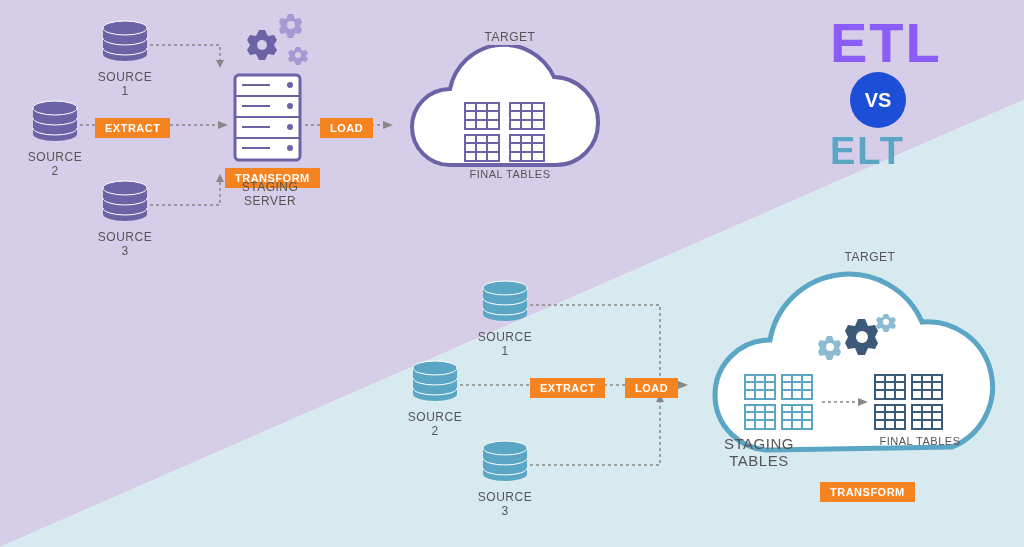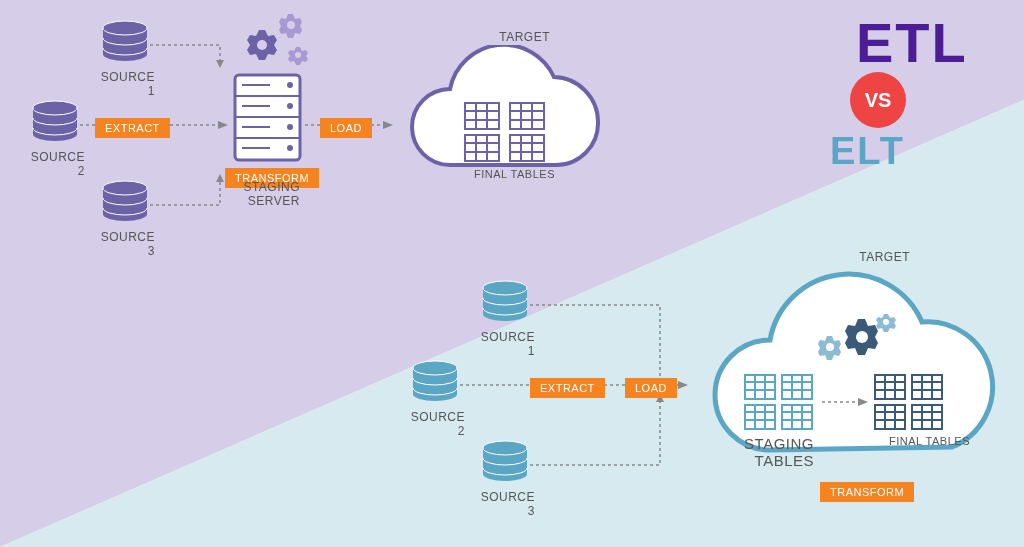--- a/index.html
+++ b/index.html
@@ -1,24 +1,24 @@
 <!DOCTYPE html>
 <html><head>
 <meta charset="utf-8">
 <style>
   * { box-sizing: border-box; margin: 0; padding: 0; }
   body { width: 1024px; height: 547px; position: relative; font-family: Arial, sans-serif; overflow: hidden; background: #fff; }
   .bg-top { position: absolute; width: 100%; height: 100%; background: #d6cee9; clip-path: polygon(0 0, 100% 0, 100% 100px, 0 547px); }
   .bg-bot { position: absolute; width: 100%; height: 100%; background: #d6eaef; clip-path: polygon(100% 100px, 100% 547px, 0 547px); }
   .abs { position: absolute; }
-  .badge { background: #f58320; color: #fff; font-size: 11px; font-weight: normal; padding: 4px 10px; letter-spacing: 0.5px; }
-  .lbl { color: #555; font-size: 12px; text-align: right; letter-spacing: 0.5px; }
-  .title-etl { font-size: 56px; font-weight: 900; color: #4c1d95; letter-spacing: 2px; margin-left: 26px; }
+  .badge { background: #f58320; color: #fff; font-size: 11px; font-weight: bold; padding: 4px 10px; letter-spacing: 0.5px; }
+  .lbl { color: #555; font-size: 12px; text-align: center; letter-spacing: 0.5px; }
+  .title-etl { font-size: 56px; font-weight: 900; color: #8b5cf6; letter-spacing: 2px; }
   .title-elt { font-size: 38px; font-weight: 900; color: #5aa6c4; letter-spacing: 2px; }
-  .vs-circle { width: 56px; height: 56px; border-radius: 50%; background: #ef4444; color: #fff; display: flex; align-items: center; justify-content: center; font-size: 20px; font-weight: bold; }
+  .vs-circle { width: 56px; height: 56px; border-radius: 50%; background: #1d4ed8; color: #fff; display: flex; align-items: center; justify-content: center; font-size: 20px; font-weight: bold; }
   svg { display: block; }
 </style>
 </head>
 <body>
 
 <div class="bg-top"></div>
 <div class="bg-bot"></div>
 
 <div class="abs title-etl" style="left:830px;top:10px">ETL</div>
 <div class="abs vs-circle" style="left:850px;top:72px">VS</div>

